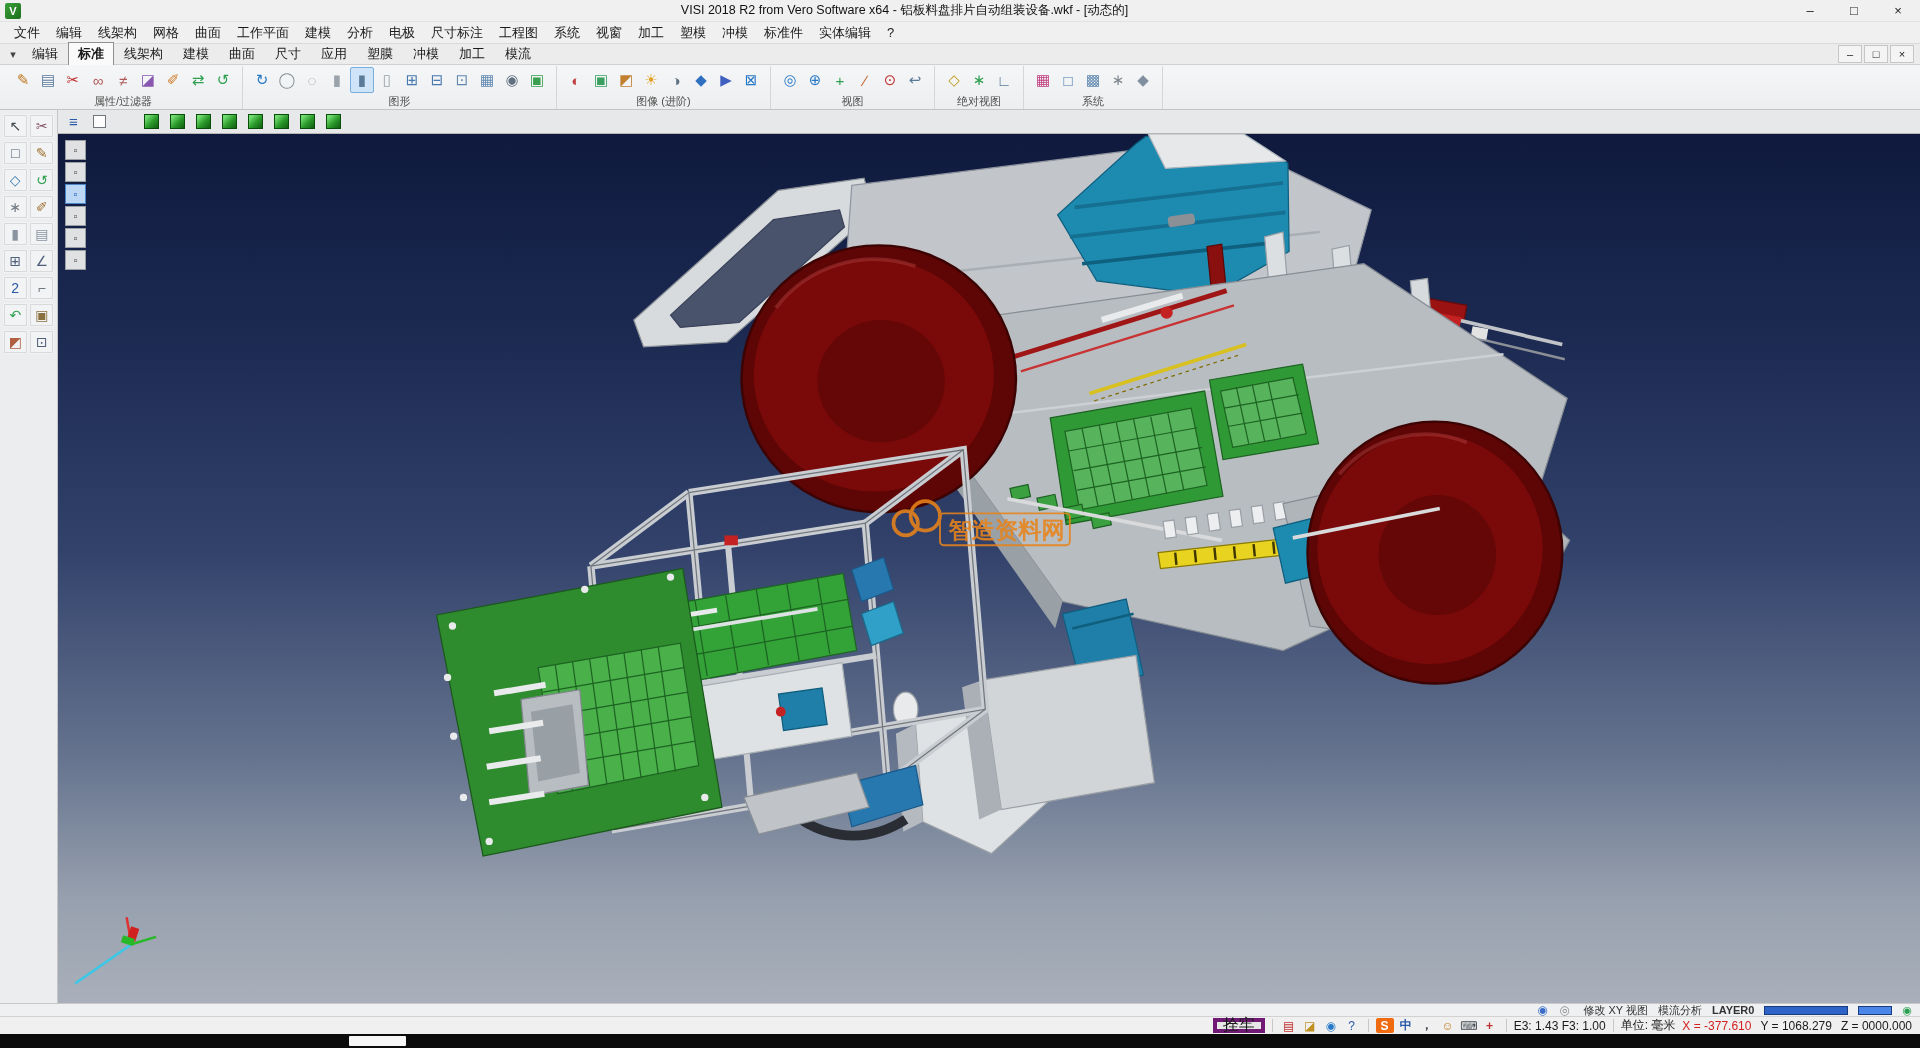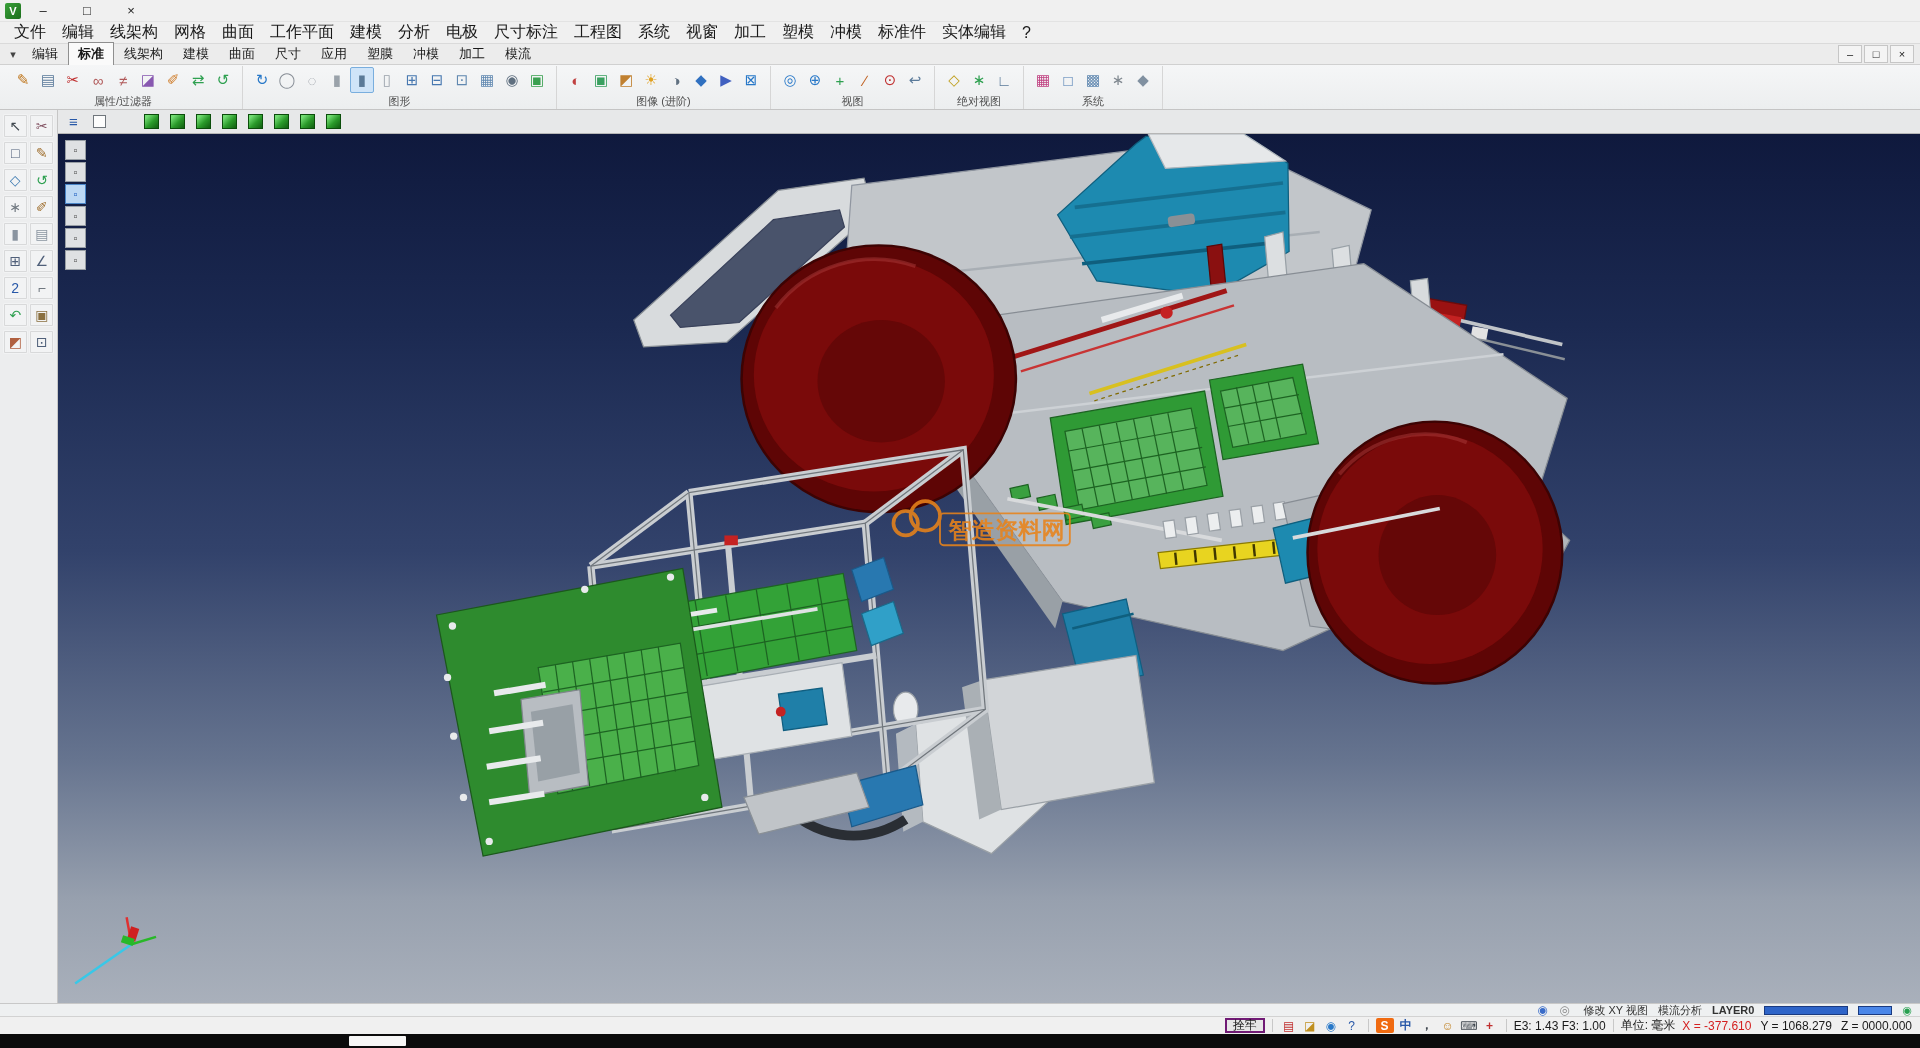--- a/index.html
+++ b/index.html
@@ -8,21 +8,21 @@
   .window { display:flex; flex-direction:column; width:100%; height:100%; background:#f0f0f0; }
 
   
   .titlebar { height:22px; display:flex; align-items:center; background:#f0f0f0; border-bottom:1px solid #e3e3e3; flex:0 0 auto; }
   .app-icon { width:16px; height:16px; margin-left:5px; background:linear-gradient(135deg,#39a039,#1c6e1c); color:#fff; font-size:11px; font-weight:bold; display:flex; align-items:center; justify-content:center; border-radius:2px; }
   .title-text { flex:1; text-align:center; font-size:12.5px; color:#111; white-space:nowrap; overflow:hidden; }
   .win-btn { width:44px; height:22px; display:flex; align-items:center; justify-content:center; font-size:13px; color:#222; }
 
   
   .menubar { height:21px; display:flex; align-items:center; background:#f0f0f0; padding-left:6px; flex:0 0 auto; }
-  .menu-item { padding:1px 8px; font-size:16px; white-space:nowrap; }
+  .menu-item { padding:1px 8px; font-size:13px; white-space:nowrap; }
 
   
   .tabbar { height:22px; display:flex; align-items:center; background:#ececec; border-top:1px solid #dadada; border-bottom:1px solid #d0d0d0; padding-left:4px; flex:0 0 auto; }
   .tab-caret { width:18px; text-align:center; color:#444; font-size:11px; }
   .tab { padding:2px 9px; font-size:13px; border:1px solid transparent; white-space:nowrap; }
   .tab.active { background:#fafafa; border-color:#8f8f8f; font-weight:bold; }
   .mdi-controls { margin-left:auto; display:flex; margin-right:6px; }
   .mdi-btn { width:24px; height:18px; display:flex; align-items:center; justify-content:center; font-size:11px; border:1px solid #c6c6c6; background:#f4f4f4; margin-left:2px; }
 
   
@@ -55,38 +55,39 @@
 
   
   .substatus { height:13px; flex:0 0 auto; background:#eef0f1; border-top:1px solid #c8c8c8; display:flex; align-items:center; justify-content:flex-end; gap:10px; font-size:11px; color:#333; padding-right:8px; }
   .blue-bar-a { width:84px; height:9px; background:#2e64c8; border:1px solid #1a3a80; }
   .blue-bar-b { width:34px; height:9px; background:#4a86e8; border:1px solid #1a3a80; }
   .layer-label { font-weight:bold; }
 
   
   .statusbar { height:18px; flex:0 0 auto; background:#f0f0f0; border-top:1px solid #d2d2d2; display:flex; align-items:center; font-size:12px; padding:0 8px; gap:7px; }
   .sb-right { margin-left:auto; display:flex; align-items:center; gap:7px; }
-  .lock-toggle { border:2px solid #701a75; background:#e7e7e7; padding:0 6px; height:15px; display:flex; align-items:center; font-size:12px; }
+  .lock-toggle { border:4px solid #701a75; background:#e7e7e7; padding:0 6px; height:15px; display:flex; align-items:center; font-size:16px; }
   .sb-icon { width:18px; height:16px; display:flex; align-items:center; justify-content:center; font-size:12px; }
   .ime-icon { width:18px; height:15px; display:flex; align-items:center; justify-content:center; font-size:12px; font-weight:bold; border-radius:2px; }
   .coords { display:flex; gap:9px; white-space:nowrap; }
   .coord-x { color:#d42020; }
   .sep { width:1px; height:13px; background:#c8c8c8; }
 
   
   .taskbar { height:14px; flex:0 0 auto; background:#0b0b0c; position:relative; }
   .taskbar-item { position:absolute; left:349px; top:2px; width:57px; height:10px; background:#f6f6f6; border-radius:1px; }
 </style>
 </head>
 <body>
 
 <div class="window">
 
   <div class="titlebar">
     <div class="app-icon">V</div>
+    <div class="title-text">VISI 2018 R2 from Vero Software x64 - 铝板料盘排片自动组装设备.wkf - [动态的]</div>
     <div class="win-btn">–</div>
     <div class="win-btn">□</div>
     <div class="win-btn">×</div>
   </div>
 
   <div class="menubar">
       <span class="menu-item">文件</span>
       <span class="menu-item">编辑</span>
       <span class="menu-item">线架构</span>
       <span class="menu-item">网格</span>

